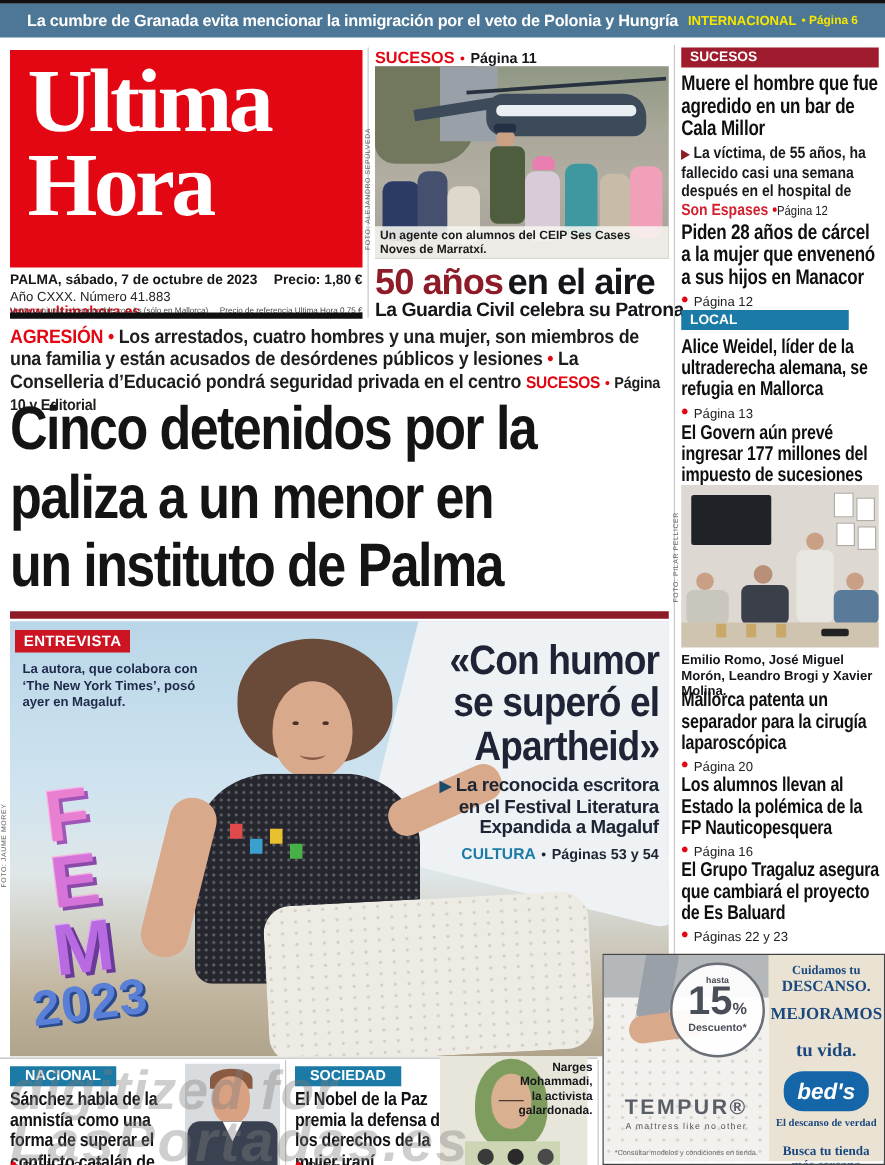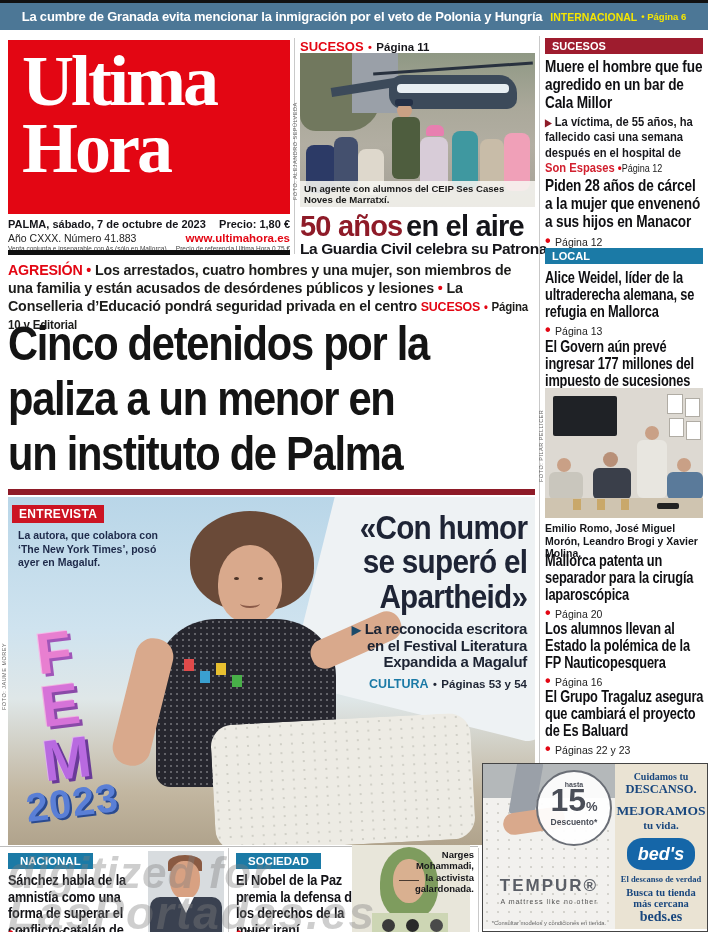--- a/index.html
+++ b/index.html
@@ -62,21 +62,21 @@
 <div class="abs mast">
   <div class="t">
     <div>Ultima</div>
     <div>Hora</div>
   </div>
 </div>
 <div class="abs mrow" style="top:218px;">
   <span style="font-weight:bold;font-size:11px;color:#15151a;">PALMA, sábado, 7 de octubre de 2023</span>
   <span style="font-weight:bold;font-size:11px;color:#15151a;">Precio: 1,80 €</span>
 </div>
-<div class="abs mrow" style="top:232px;">
+<div class="abs mrow" style="top:232px;flex-direction:column;">
   <span style="font-size:10.5px;color:#222;">Año CXXX. Número 41.883</span>
   <span style="font-weight:bold;font-size:11.5px;color:#e30613;">www.ultimahora.es</span>
 </div>
 <div class="abs mrow" style="top:245px;">
   <span style="font-size:6.5px;color:#444;">Venta conjunta e inseparable con As (sólo en Mallorca)</span>
   <span style="font-size:6.5px;color:#444;">Precio de referencia Ultima Hora 0,75 €</span>
 </div>
 <div class="abs blackbar"></div>
 <div class="abs divider-v" style="left:294px;top:38px;height:216px;"></div>
 
@@ -192,21 +192,21 @@
   <div class="abs" style="left:0;top:78px;width:158px;">
     <div style="transform:scaleX(0.86);transform-origin:0 0;width:184px;font-weight:bold;font-size:13px;line-height:1.18;color:#1a1a1e;">
       <span style="color:#8e1b28;font-size:10px;">▶</span>
       <span>La víctima, de 55 años, ha fallecido casi una semana después en el hospital de</span>
       <span style="color:#d2202f;">Son Espases</span>
       <span class="bullet">•</span><span class="pageref" style="font-weight:normal;">Página 12</span>
     </div>
   </div>
   <div class="abs rc-h rc-big" style="left:0;top:141px;">Piden 28 años de cárcel a la mujer que envenenó a sus hijos en Manacor</div>
   <div class="abs" style="left:0;top:196px;"><span class="bullet">•</span> <span class="pageref" style="font-weight:normal;">Página 12</span></div>
-  <div class="abs" style="left:0;top:212px;width:158px;">
+  <div class="abs" style="left:0;top:212px;width:134px;">
       <span class="secbar bar-blue" style="display:block;">LOCAL</span>
     </div>
   <div class="abs rc-h rc-small" style="left:0;top:233px;">Alice Weidel, líder de la ultraderecha alemana, se refugia en Mallorca</div>
   <div class="abs" style="left:0;top:285px;"><span class="bullet">•</span> <span class="pageref" style="font-weight:normal;">Página 13</span></div>
   <div class="abs rc-h rc-small" style="left:0;top:302px;">El Govern aún prevé ingresar 177 millones del impuesto de sucesiones</div>
   <div class="abs" style="left:0;top:354px;"><span class="bullet">•</span> <span class="pageref" style="font-weight:normal;">Página 14</span></div>
 
   <div class="abs vcred" style="left:-7px;top:356px;height:90px;">FOTO: PILAR PELLICER</div>
   <div class="abs ph" style="left:0;top:352px;width:158px;height:130px;background:#ddd9d2;">
     <div class="abs" style="left:8px;top:8px;width:64px;height:40px;background:#1f2226;border-radius:2px;"></div>
@@ -282,26 +282,26 @@
     <div class="abs" style="left:0;bottom:24px;width:132px;text-align:center;">
       <div style="font-size:17px;font-weight:900;color:#5a5e66;letter-spacing:2px;">TEMPUR®</div>
       <div style="font-size:7px;color:#555;letter-spacing:1px;margin-top:2px;">A mattress like no other</div>
     </div>
     <div class="abs" style="left:0;bottom:3px;width:132px;text-align:center;font-size:5.8px;color:#666;">*Consultar modelos y condiciones en tienda.</div>
   </div>
   <div class="abs serif" style="left:132px;top:0;width:92px;height:165px;background:#eae3d3;text-align:center;color:#19477e;">
     <div style="font-size:10px;font-weight:bold;margin-top:7px;">Cuidamos tu</div>
     <div style="font-size:12.5px;font-weight:900;">DESCANSO.</div>
     <div style="font-size:13.5px;font-weight:900;margin-top:6px;">MEJORAMOS</div>
-    <div style="font-size:11px;font-weight:bold;">tu vida.</div>
+    <div style="font-size:15px;font-weight:bold;margin-top:14px;">tu vida.</div>
     <div style="margin:7px auto 0;width:68px;height:32px;background:#1566a8;border-radius:16px/14px;display:flex;align-items:center;justify-content:center;">
       <span style="color:#fff;font-weight:900;font-style:italic;font-size:18px;font-family:'Liberation Sans',sans-serif;">bed's</span>
     </div>
     <div style="font-size:8.5px;font-weight:bold;margin-top:4px;">El descanso de verdad</div>
-    <div style="font-size:10.5px;font-weight:bold;margin-top:3px;">Busca tu tienda</div>
+    <div style="font-size:10.5px;font-weight:bold;margin-top:13px;">Busca tu tienda</div>
     <div style="font-size:10.5px;font-weight:bold;">más cercana</div>
     <div style="font-size:14px;font-weight:900;">beds.es</div>
   </div>
 </div>
 
 <div class="abs watermark">
   <div style="font-size:44px;">digitized for</div>
   <div style="font-size:46px;letter-spacing:2px;">LasPortadas.es</div>
 </div>
 

